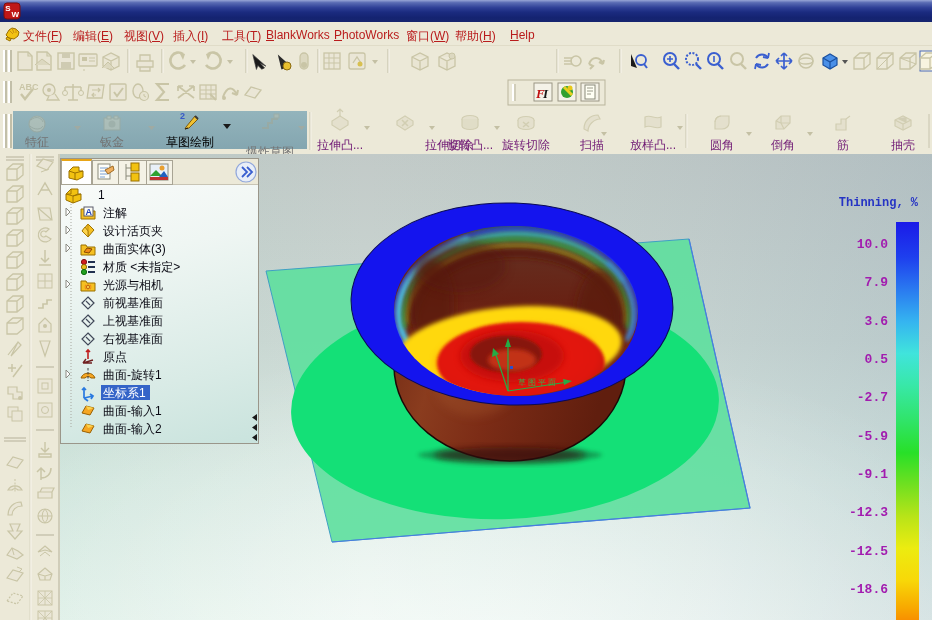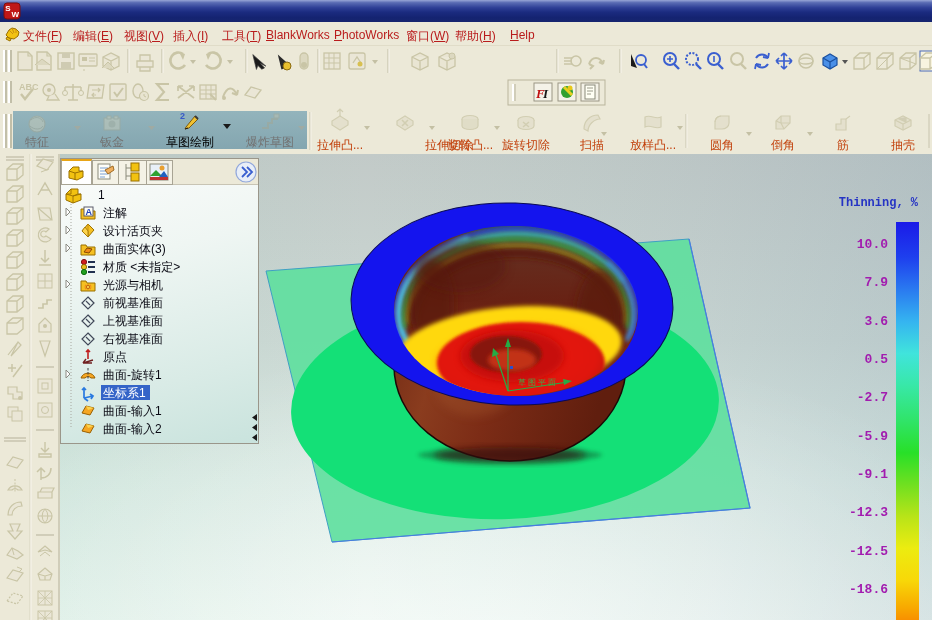--- a/index.html
+++ b/index.html
@@ -13,21 +13,21 @@
 #title .txt{left:25px;top:2px;color:#fff;font-size:15px;font-weight:bold;white-space:nowrap;letter-spacing:0.55px;}
 
 #menu{left:0;top:22px;width:932px;height:24px;background:#ece9d8;border-bottom:1px solid #e0dcc8;}
 #menu span{position:absolute;top:6px;font-size:12px;color:#b91c1c;white-space:nowrap;}
 
 #tb1{left:0;top:46px;width:932px;height:31px;background:#ece9d8;}
 #tb2{left:0;top:77px;width:800px;height:31px;background:#ece9d8;}
 #cmd{left:0;top:108px;width:932px;height:46px;background:#ece9d8;}
 #cmdteal{left:13px;top:3px;width:294px;height:38px;background:linear-gradient(180deg,#93b4bc,#84a6b0);}
 .ctab{top:26px;font-size:12px;white-space:nowrap;color:#737373;text-align:center;}
-.cbtn{top:29px;font-size:12px;white-space:nowrap;color:#c2410c;text-align:center;}
+.cbtn{top:29px;font-size:12px;white-space:nowrap;color:#701a75;text-align:center;}
 
 #main{left:0;top:154px;width:932px;height:466px;background:#ece9d8;}
 #scene{left:60px;top:0px;width:872px;height:466px;}
 
 #tree{left:60px;top:4px;width:199px;height:286px;
   background:linear-gradient(165deg,#fbfcfb 0%,#eff6f3 35%,#d9ebe6 75%,#c9e3dd 100%);
   border:1px solid #9a968a;}
 #tabs{left:0;top:0;width:197px;height:26px;background:#ece9d8;border-bottom:1px solid #c8c4b4;}
 
 #cbar{left:896px;top:68px;width:23px;height:398px;
@@ -386,21 +386,21 @@
       <path d="M429,18 l6,0 l-3,4 Z" fill="#c4c0a4"></path>
       <path d="M494,18 l6,0 l-3,4 Z" fill="#c4c0a4"></path>
       <path d="M601,24 l6,0 l-3,4 Z" fill="#c4c0a4"></path>
       <path d="M677,18 l6,0 l-3,4 Z" fill="#c4c0a4"></path>
       <path d="M746,24 l6,0 l-3,4 Z" fill="#c4c0a4"></path>
       <path d="M807,24 l6,0 l-3,4 Z" fill="#c4c0a4"></path>
     </svg>
     <div class="ctab" style="left:15px;top:26px;width:44px;">特征</div>
     <div class="ctab" style="left:90px;top:26px;width:44px;">钣金</div>
     <div class="ctab" style="left:160px;top:26px;width:60px;color:#000;">草图绘制</div>
-    <div class="ctab" style="left:239px;top:26px;width:62px;">爆炸草图</div>
+    <div class="ctab" style="left:239px;top:36px;width:62px;">爆炸草图</div>
     <div class="cbtn" style="left:314px;width:52px;">拉伸凸...</div>
     <div class="cbtn" style="left:386px;width:52px;margin-left:37px;">拉伸切除</div>
     <div class="cbtn" style="left:444px;width:52px;">旋转凸...</div>
     <div class="cbtn" style="left:500px;width:52px;">旋转切除</div>
     <div class="cbtn" style="left:572px;width:40px;">扫描</div>
     <div class="cbtn" style="left:627px;width:52px;">放样凸...</div>
     <div class="cbtn" style="left:702px;width:40px;">圆角</div>
     <div class="cbtn" style="left:763px;width:40px;">倒角</div>
     <div class="cbtn" style="left:829px;width:28px;">筋</div>
     <div class="cbtn" style="left:883px;width:40px;">抽壳</div>

